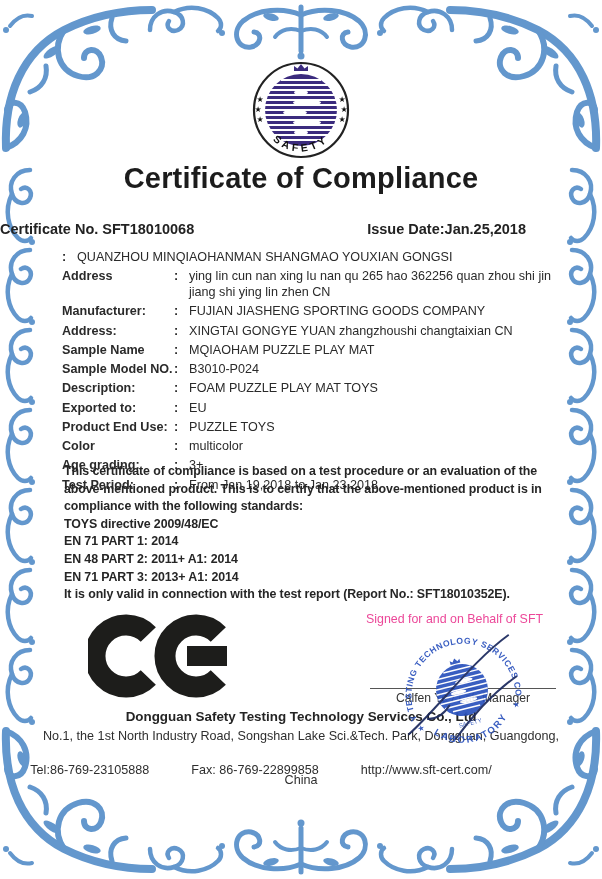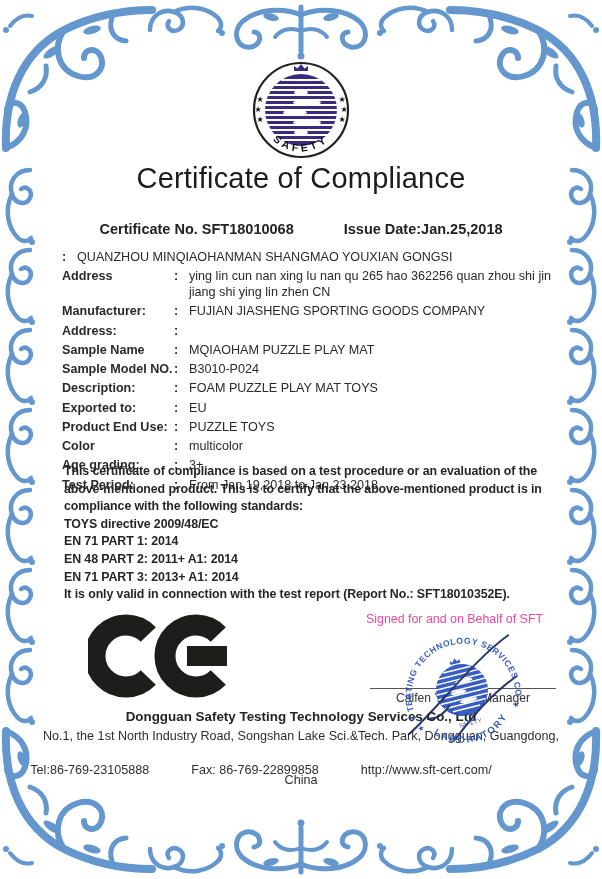--- a/index.html
+++ b/index.html
@@ -2,22 +2,22 @@
 <html><head>
 <meta charset="utf-8">
 <style>
   html,body{margin:0;padding:0;background:#fff;}
   .page{position:relative;width:602px;height:879px;background:#fff;overflow:hidden;
         font-family:"Liberation Sans","DejaVu Sans",sans-serif;color:#2a2a2a;}
   .border-svg{position:absolute;left:0;top:0;z-index:0;}
   .content{position:absolute;left:0;top:0;width:602px;height:879px;z-index:1;}
   .logo{position:absolute;left:251px;top:60px;}
   .title{position:absolute;left:0;top:162px;width:602px;text-align:center;
-         font-size:29px;font-weight:400;color:#1c1c1c;letter-spacing:.2px;}
-  .certline{position:absolute;left:0;top:221px;width:602px;display:flex;justify-content:center;
+         font-size:29px;font-weight:700;color:#1c1c1c;letter-spacing:.2px;}
+  .certline{position:absolute;left:0;top:221px;width:526px;display:flex;justify-content:space-between;
             gap:50px;font-size:14.5px;font-weight:700;color:#222;}
   .fields{position:absolute;left:62px;top:250px;width:500px;font-size:12.6px;line-height:1.26;}
   .frow{display:flex;margin-bottom:3.4px;}
   .flabel{width:112px;font-weight:700;flex:none;}
   .fcolon{width:15px;flex:none;font-weight:700;text-align:left;}
   .fvalue{flex:1;}
   .statement{position:absolute;left:64px;top:463px;width:490px;font-size:12.4px;font-weight:700;
              line-height:17.6px;color:#262626;letter-spacing:-0.1px;}
   .statement div{white-space:nowrap;}
   .ce{position:absolute;left:88px;top:606px;}
@@ -160,20 +160,21 @@
         <span class="fvalue">ying lin cun nan xing lu nan qu 265 hao 362256 quan zhou shi jin jiang shi ying lin zhen CN</span>
       </div>
       <div class="frow">
         <span class="flabel">Manufacturer:</span>
         <span class="fcolon">:</span>
         <span class="fvalue">FUJIAN JIASHENG SPORTING GOODS COMPANY</span>
       </div>
       <div class="frow">
         <span class="flabel">Address:</span>
         <span class="fcolon">:</span>
+        <span class="fvalue">XINGTAI GONGYE YUAN zhangzhoushi changtaixian CN</span>
       </div>
       <div class="frow">
         <span class="flabel">Sample Name</span>
         <span class="fcolon">:</span>
         <span class="fvalue">MQIAOHAM PUZZLE PLAY MAT</span>
       </div>
       <div class="frow">
         <span class="flabel">Sample Model NO.</span>
         <span class="fcolon">:</span>
         <span class="fvalue">B3010-P024</span>

